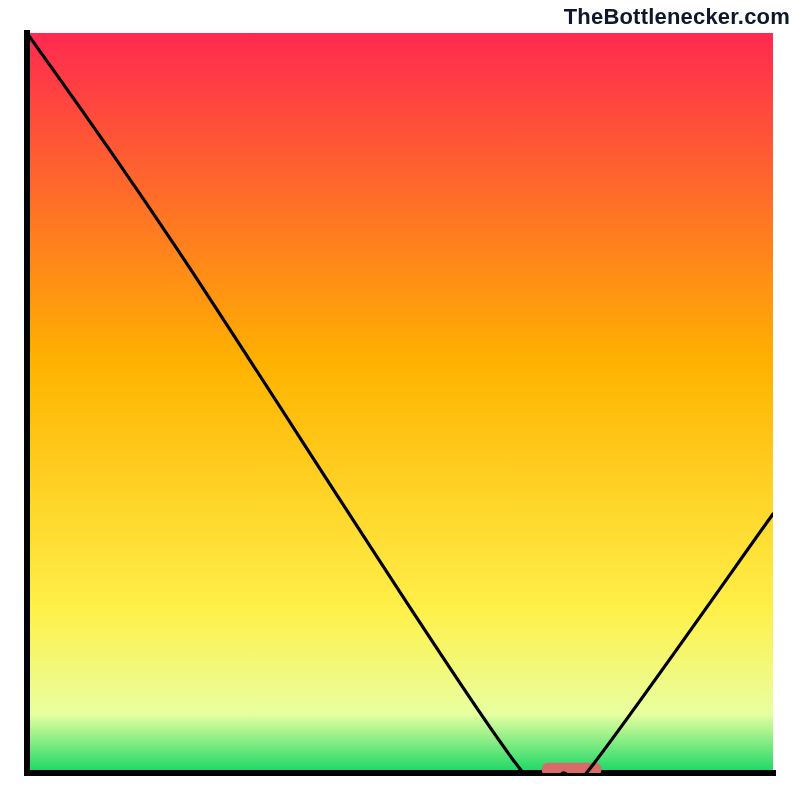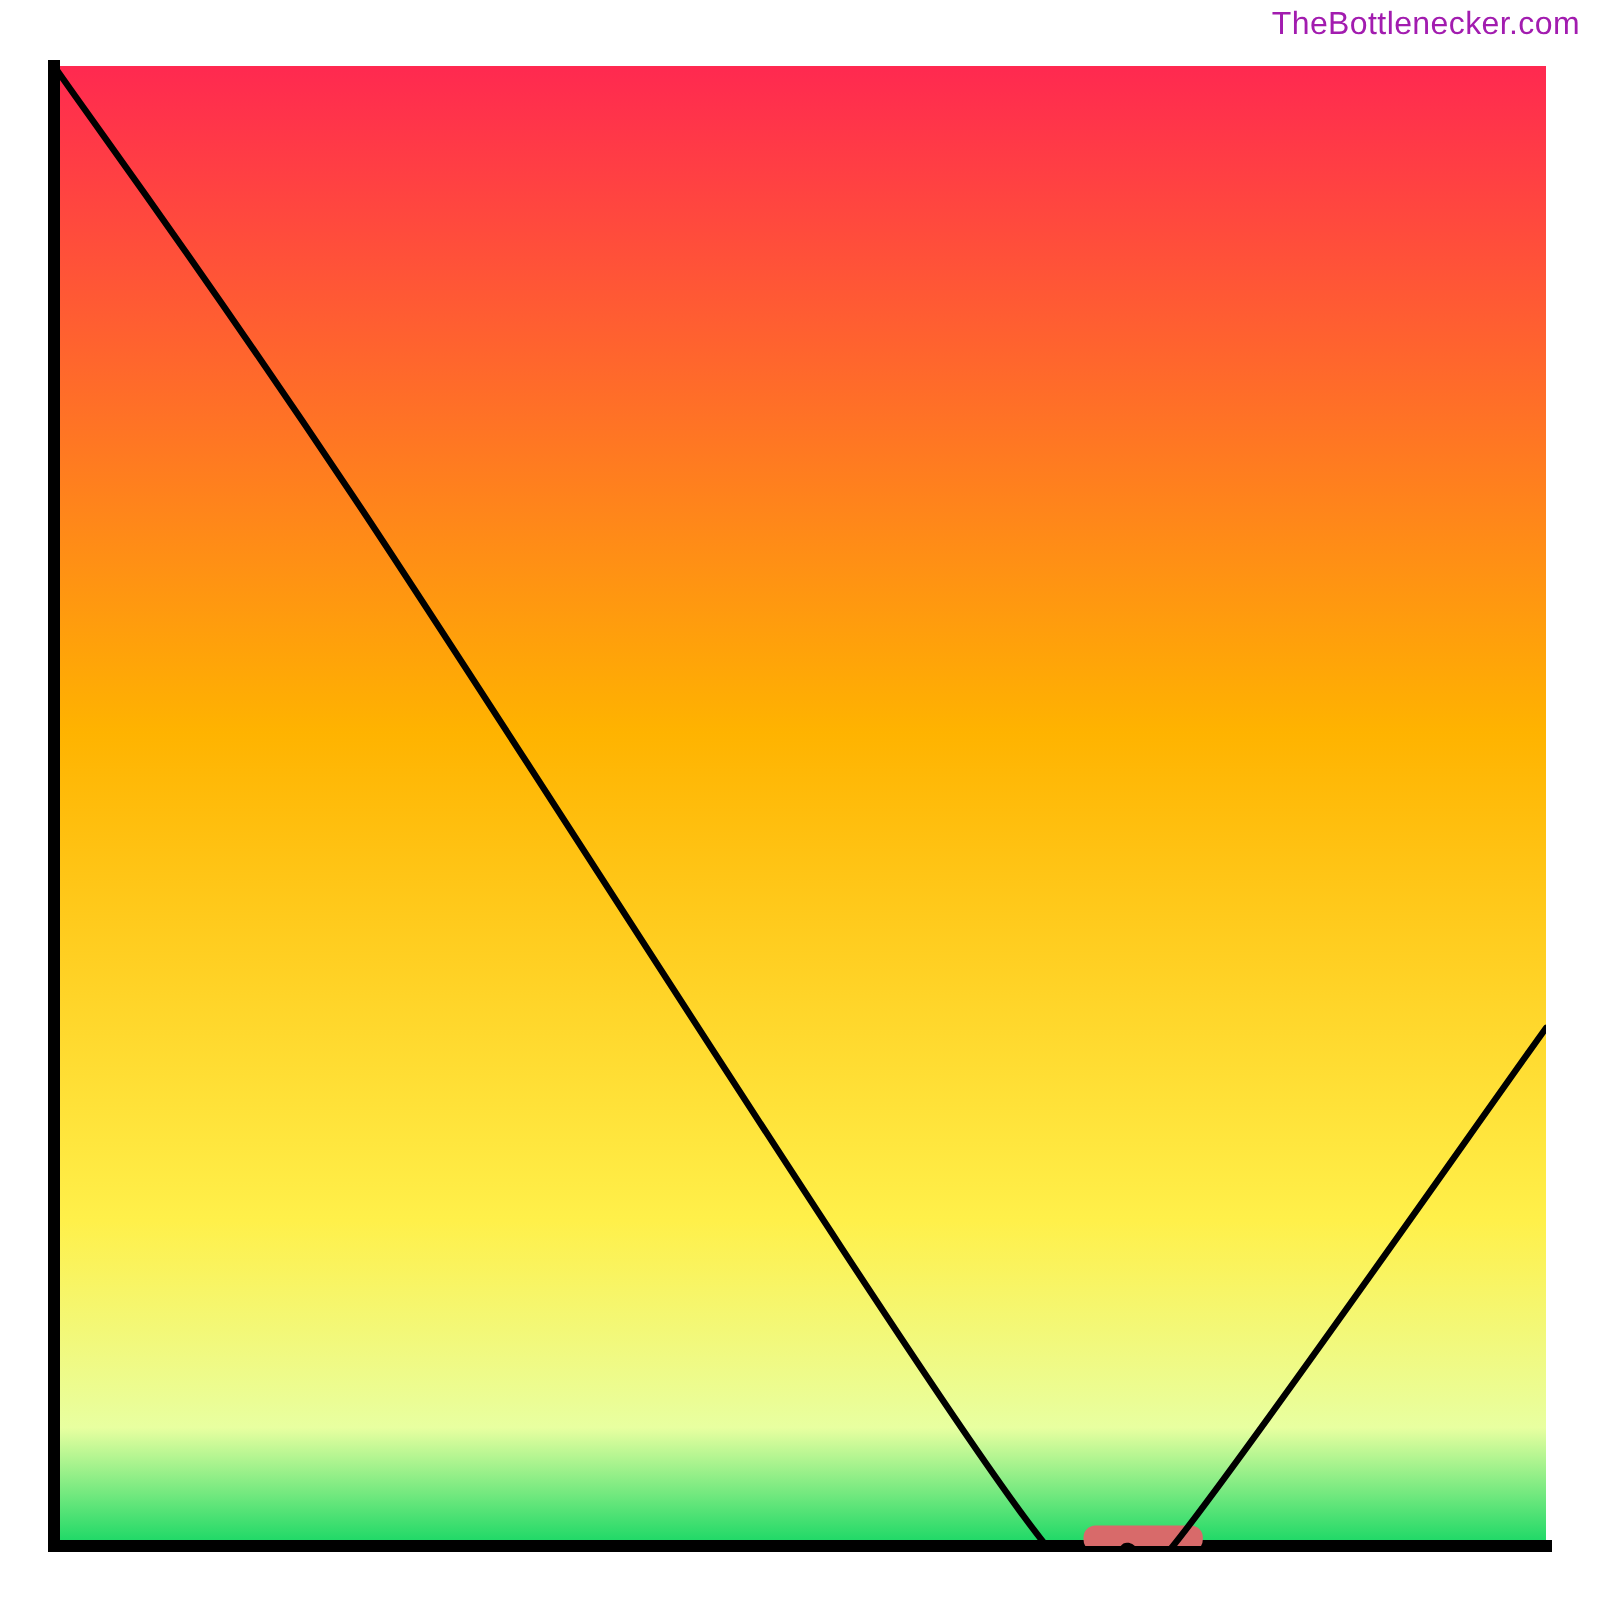--- a/index.html
+++ b/index.html
@@ -13,23 +13,23 @@
   .container {
     position: relative;
     width: 800px;
     height: 800px;
   }
   .attribution {
     position: absolute;
     top: 4px;
     right: 10px;
     font-family: Arial, Helvetica, sans-serif;
-    font-size: 16px;
-    font-weight: 400;
-    color: #a21caf;
+    font-size: 22px;
+    font-weight: 700;
+    color: #0f172a;
     letter-spacing: 0.2px;
   }
   .plot-area {
     position: absolute;
     left: 24px;
     top: 30px;
     width: 752px;
     height: 746px;
     background: #ffffff;
   }

